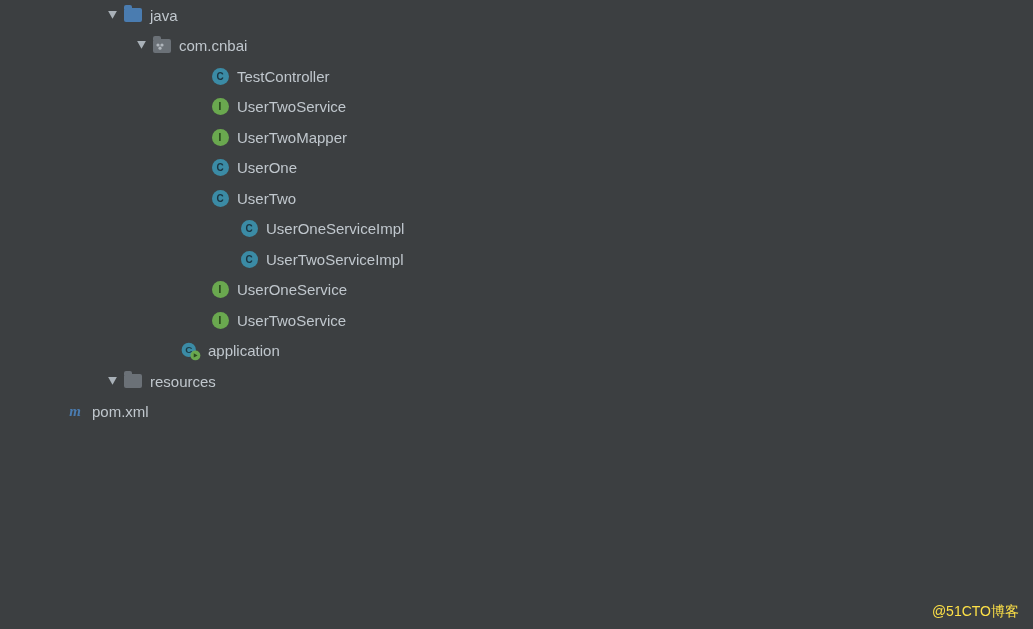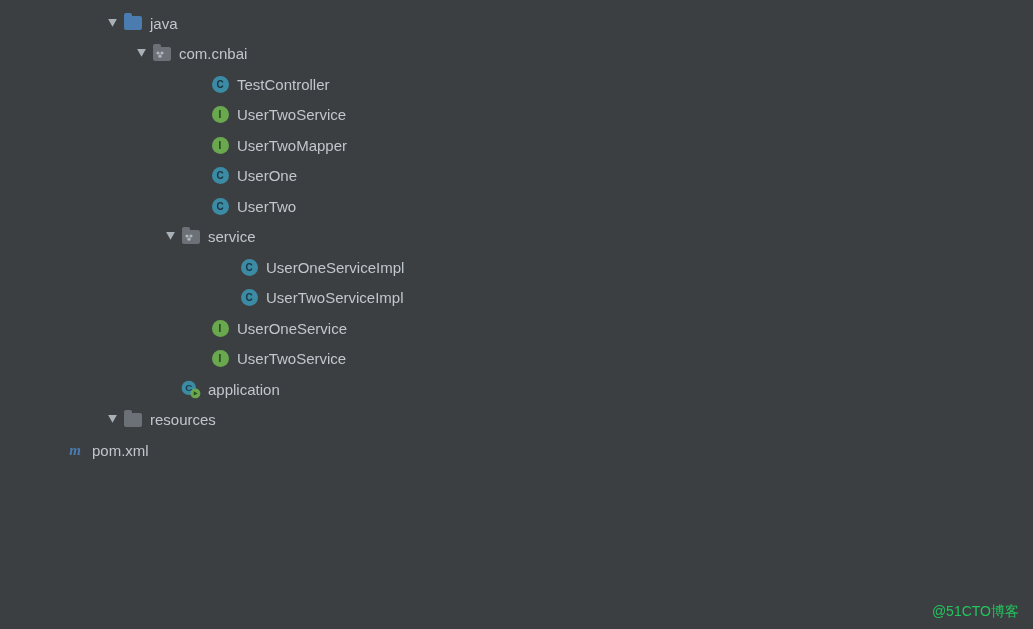--- a/index.html
+++ b/index.html
@@ -6,21 +6,21 @@
     body {
       background: #3c3f41;
       color: #b0b6bc;
       font-family: "Segoe UI", Arial, sans-serif;
       font-size: 15px;
       width: 1033px;
       height: 629px;
       overflow: hidden;
       position: relative;
     }
-    .tree { padding-top: 8px; }
+    .tree { }
     .row {
       display: flex;
       align-items: center;
       height: 30.5px;
       white-space: nowrap;
     }
     .indent { display: inline-block; width: 29px; flex-shrink: 0; }
     .arrow {
       width: 20px;
       display: inline-flex;
@@ -72,21 +72,21 @@
     .circ-i { background: #6aa84f; color: #1f3b16; }
     .maven {
       width: 18px; height: 16px;
       display: flex; align-items: center; justify-content: center;
       color: #4a7cb0; font-weight: bold; font-style: italic; font-size: 15px;
       font-family: Georgia, serif;
     }
     .label { color: #c0c7cd; }
     .watermark {
       position: absolute; bottom: 8px; right: 14px;
-      color: #22c55e; font-size: 14px;
+      color: #fde047; font-size: 14px;
     }
   </style>
 </head>
 <body>
 
 <div class="tree" id="tree-root">
     <div class="row">
       <span style="width: 44px; display: inline-block; flex-shrink: 0;"></span>
       <span class="indent"></span>
       <span class="indent"></span>
@@ -179,36 +179,20 @@
         <div class="circ circ-c">C</div>
       </span>
       <span class="label">UserTwo</span>
     </div>
     <div class="row">
       <span style="width: 44px; display: inline-block; flex-shrink: 0;"></span>
       <span class="indent"></span>
       <span class="indent"></span>
       <span class="indent"></span>
       <span class="indent"></span>
-      <span class="arrow">
-        <svg viewBox="0 0 10 10">
-          <polygon points="1,1 9,1 5,8"></polygon>
-        </svg>
-      </span>
-      <span class="icon">
-        <div class="pkg"></div>
-      </span>
-      <span class="label">service</span>
-    </div>
-    <div class="row">
-      <span style="width: 44px; display: inline-block; flex-shrink: 0;"></span>
-      <span class="indent"></span>
-      <span class="indent"></span>
-      <span class="indent"></span>
-      <span class="indent"></span>
       <span class="indent"></span>
       <span class="indent"></span>
       <span class="noarrow"></span>
       <span class="icon">
         <div class="circ circ-c">C</div>
       </span>
       <span class="label">UserOneServiceImpl</span>
     </div>
     <div class="row">
       <span style="width: 44px; display: inline-block; flex-shrink: 0;"></span>

